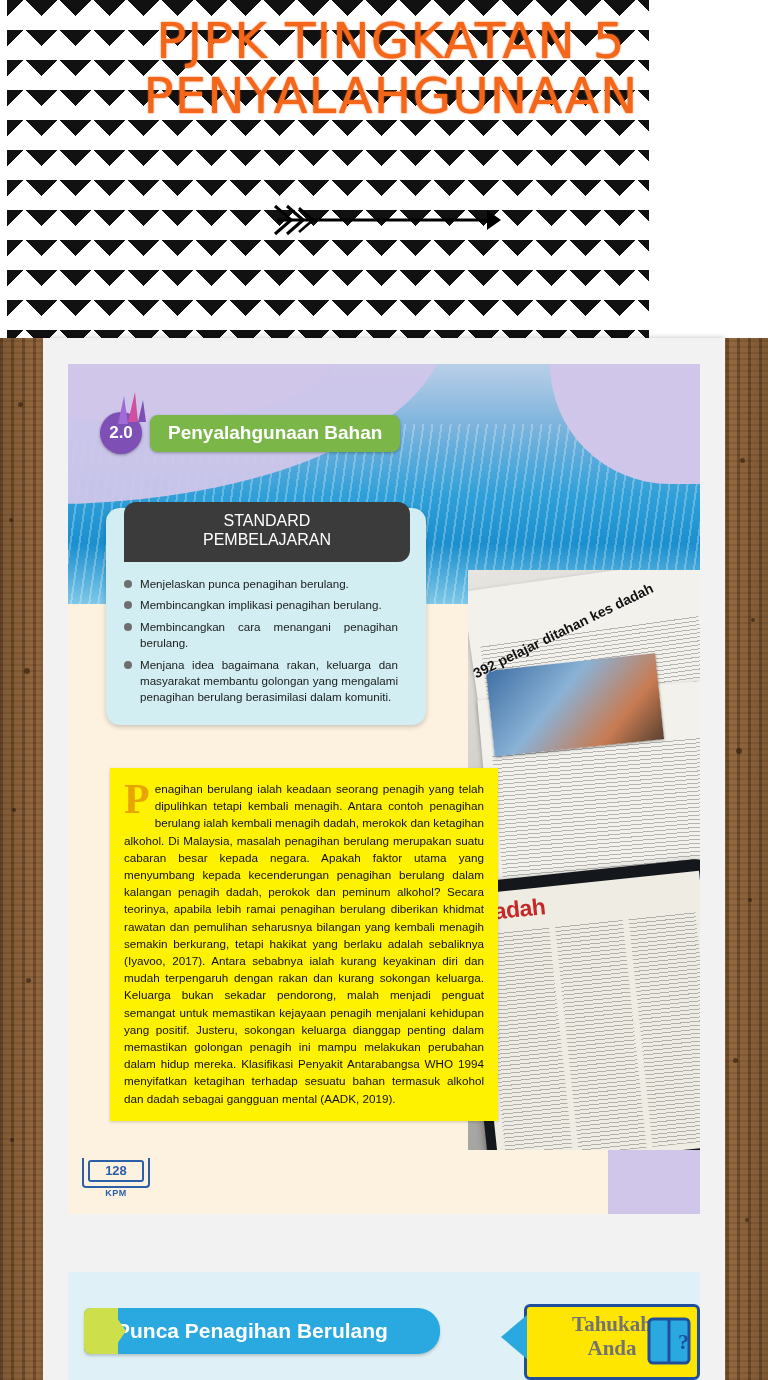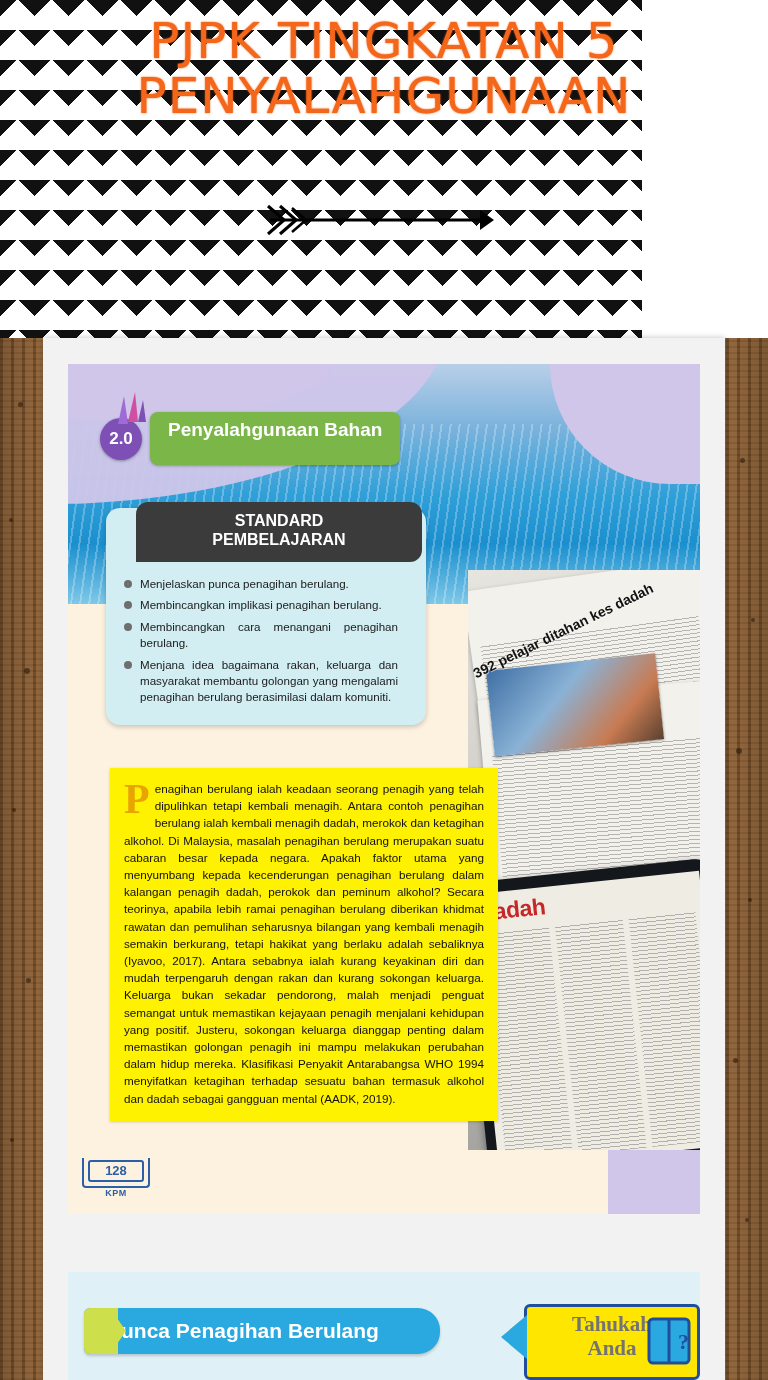--- a/index.html
+++ b/index.html
@@ -10,21 +10,21 @@
     overflow: hidden;
   }
   #stage {
     position: relative;
     width: 768px; height: 1380px;
     overflow: hidden;
   }
 
   
   .banner {
-    position: absolute; left: 0; top: 0;
+    position: absolute; left: 7px; top: 0;
     width: 642px; height: 338px;
     background-color: #ffffff;
     background-image:
       linear-gradient(135deg, #111 25%, transparent 25%),
       linear-gradient(225deg, #111 25%, transparent 25%);
     background-size: 34px 30px;
     background-position: 0 0, 0 0;
     overflow: hidden;
   }
   .banner-title {
@@ -127,46 +127,46 @@
     box-shadow: 0 1px 3px rgba(0,0,0,.35);
   }
   .chapter-sparkle {
     position: absolute; left: 8px; top: -22px;
     width: 40px; height: 34px;
   }
   .chapter-title {
     background: #7ab648;
     color: #fff;
     font-size: 19px; font-weight: bold;
-    padding: 7px 18px 24px 18px;
+    padding: 7px 18px 8px 18px;
     border-radius: 8px;
     white-space: nowrap;
     box-shadow: 0 1px 3px rgba(0,0,0,.3);
   }
 
   
   .sp-box {
     position: absolute; left: 38px; top: 144px;
     width: 320px;
     background: #d2eef2;
     border-radius: 14px;
     box-shadow: 0 2px 5px rgba(0,0,0,.2);
     z-index: 6;
     padding-bottom: 14px;
   }
   .sp-head {
     background: #3b3b3b;
     color: #fff;
     border-radius: 12px 12px 12px 0;
     text-align: center;
-    font-weight: bold;
+    font-weight: normal;
     font-size: 16px;
     line-height: 1.18;
     padding: 10px 10px 12px 10px;
-    margin: -2px 0 10px 12px;
+    margin: -2px 0 10px 0;
     width: 286px;
     position: relative;
     left: 18px;
     top: -4px;
   }
   .sp-list { list-style: none; padding: 0 28px 0 18px; }
   .sp-list li {
     position: relative;
     font-size: 11.6px;
     color: #1a1a1a;
@@ -315,21 +315,21 @@
     overflow: hidden;
   }
   .banner-tab {
     position: absolute; left: 16px; top: 36px;
     width: 356px; height: 46px;
     background: #2aa8e0;
     border-radius: 6px 22px 22px 6px;
     color: #fff;
     font-size: 21px; font-weight: bold;
     display: flex; align-items: center;
-    padding-left: 23px;
+    padding-left: 32px;
     box-shadow: 0 2px 3px rgba(0,0,0,.18);
   }
   .banner-tab::before {
     content: "";
     position: absolute; left: 0; top: 0;
     width: 34px; height: 46px;
     background: #cde04b;
     border-radius: 6px 0 0 6px;
   }
   .banner-tab::after {

